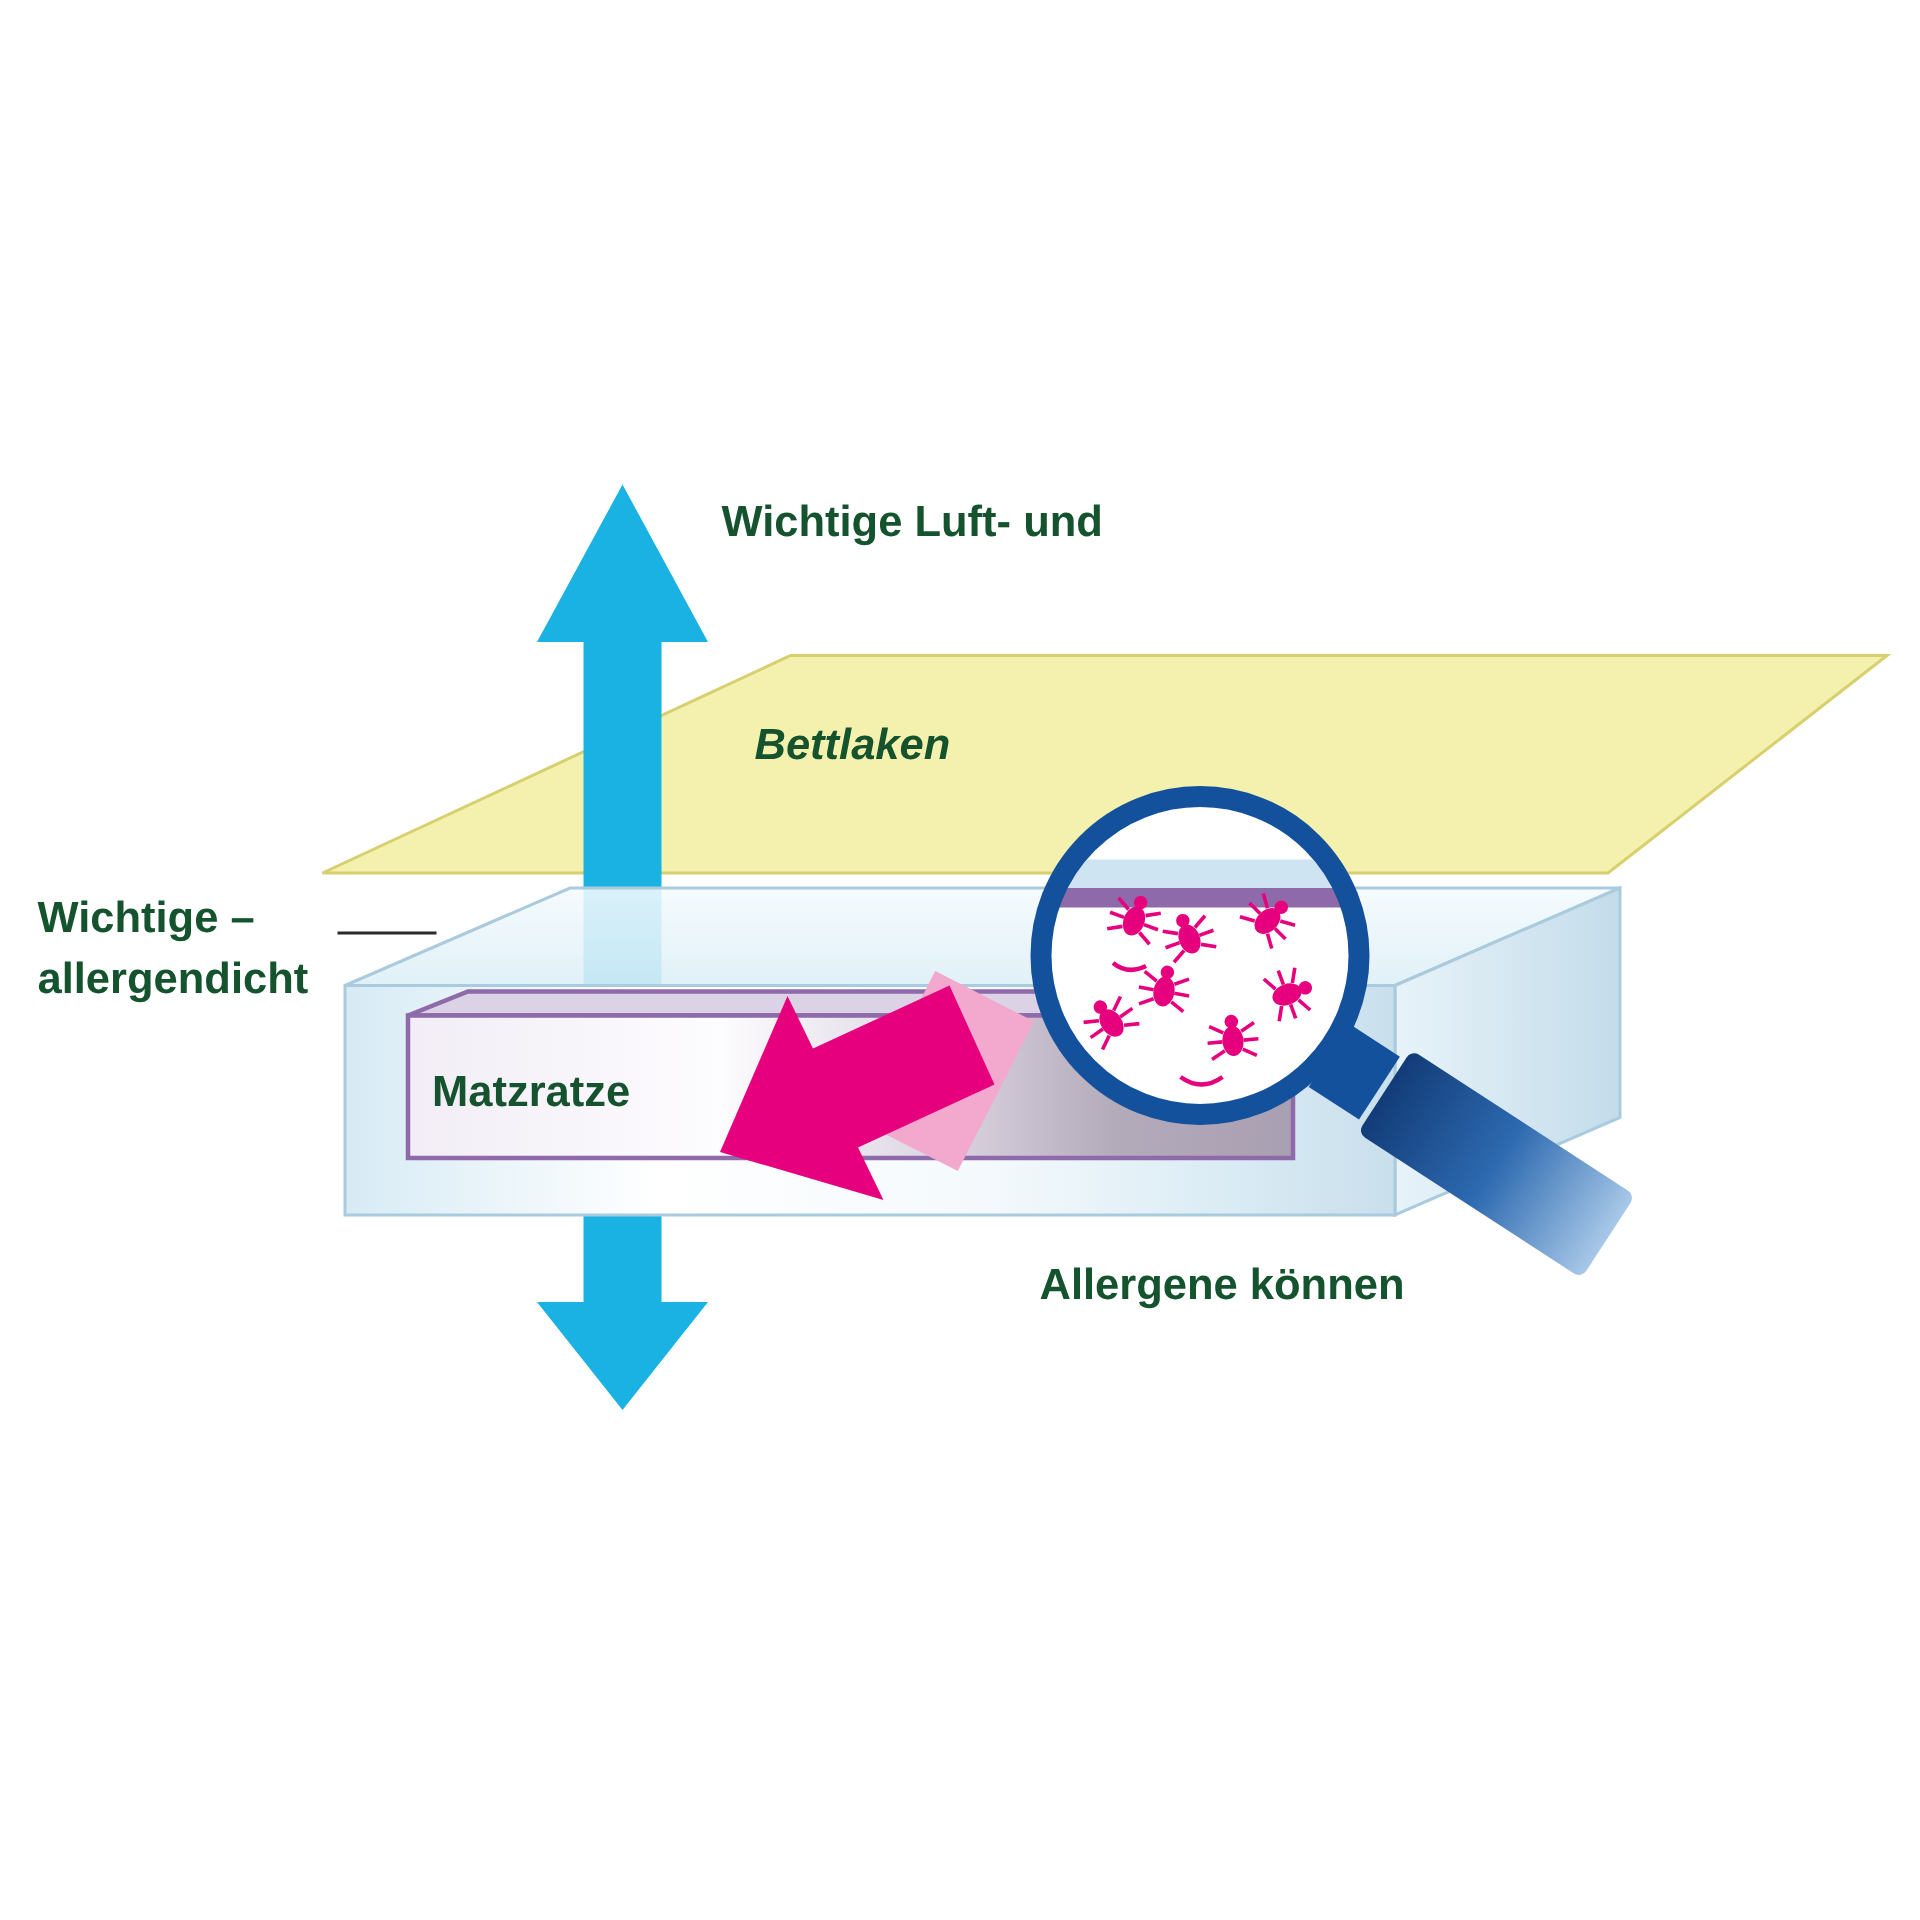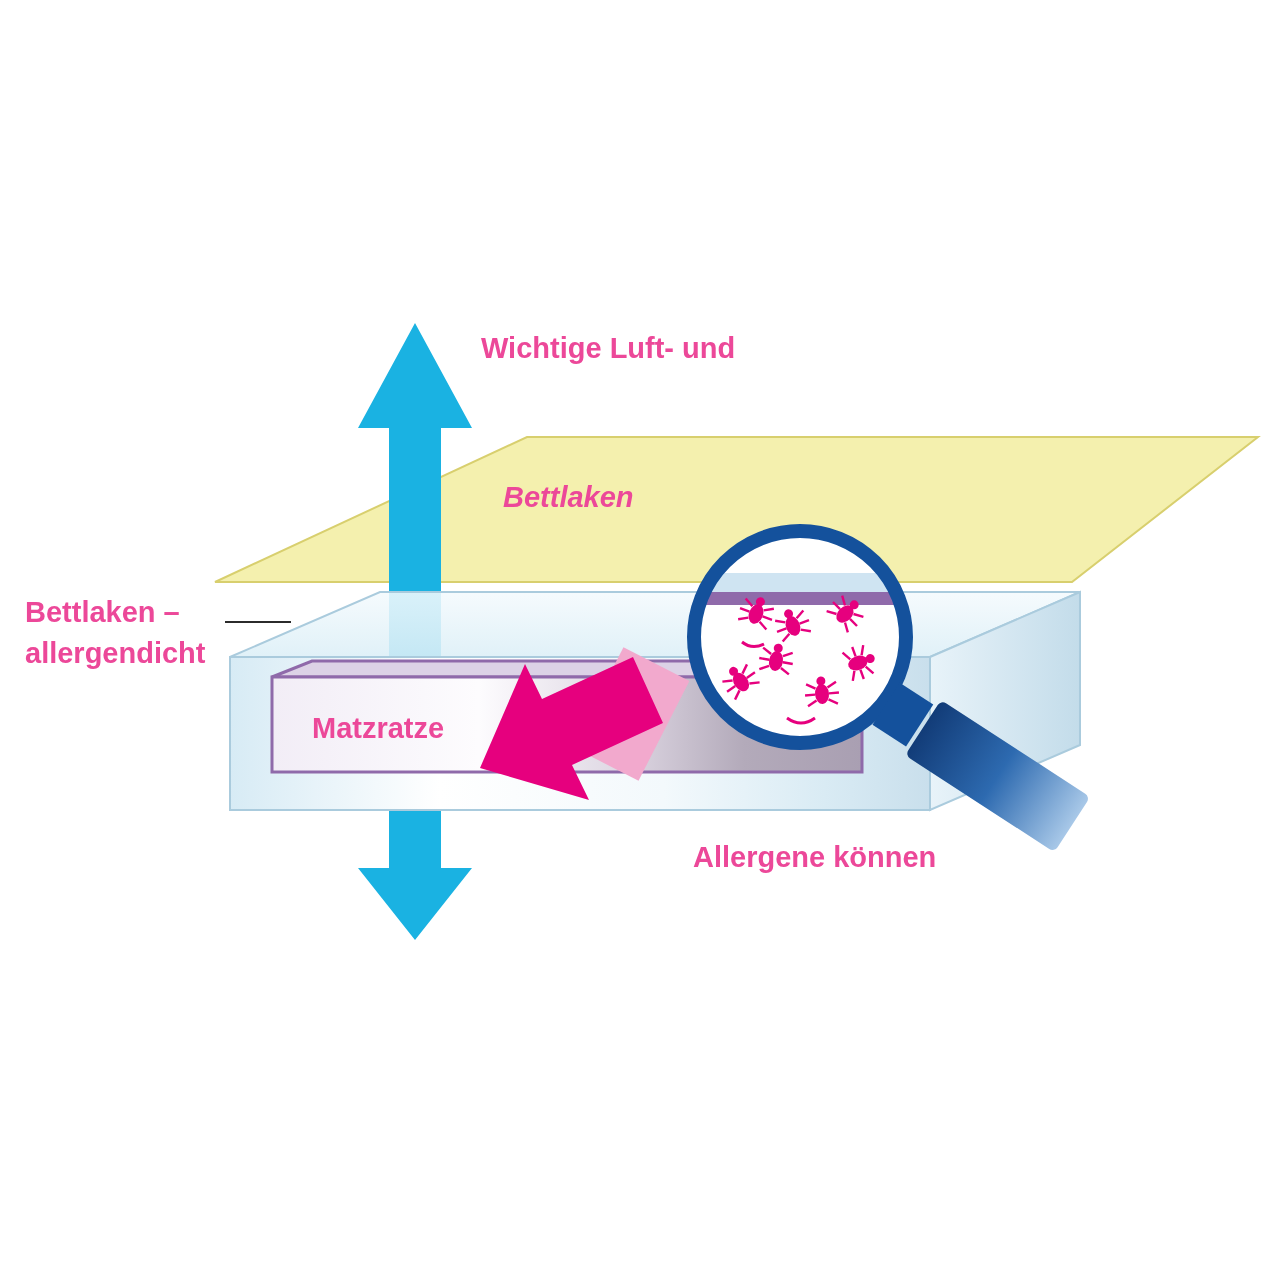--- a/index.html
+++ b/index.html
@@ -6,30 +6,30 @@
   .canvas{
     position:relative;
     width:1280px;height:1280px;
     background:#ffffff;
     overflow:hidden;
     font-family:"Liberation Sans", sans-serif;
   }
   .canvas svg{position:absolute;left:0;top:0;}
   .label{
     position:absolute;
-    color:#ec4899;
+    color:#14532d;
     font-weight:700;
     font-size:29px;
     line-height:37px;
     white-space:nowrap;
   }
   .label--circulation{left:481px;top:330px;}
   .label--sheet{left:503px;top:479px;font-style:italic;}
   .label--encasing{left:25px;top:592px;line-height:41px;}
-  .label--mattress{left:288px;top:710px;margin-left:24px;}
+  .label--mattress{left:288px;top:710px;}
   .label--allergen{left:693px;top:818px;line-height:38px;margin-top:20px;}
 </style>
 </head>
 <body>
 
 <div class="canvas">
 
   <svg width="1280" height="1280" viewBox="0 0 1280 1280">
     <defs>
       <linearGradient id="gFront" x1="0" y1="0" x2="1" y2="0">
@@ -121,21 +121,21 @@
     </g>
   </svg>
 
   <div class="label label--circulation">
     <div>Wichtige Luft- und</div>
   </div>
 
   <div class="label label--sheet">Bettlaken</div>
 
   <div class="label label--encasing">
-    <div>Bettlaken –</div>
+    <div>Wichtige –</div>
     <div>allergendicht</div>
   </div>
 
   <div class="label label--mattress">Matzratze</div>
 
   <div class="label label--allergen">
     <div>Allergene können</div>
   </div>
 
 </div>

